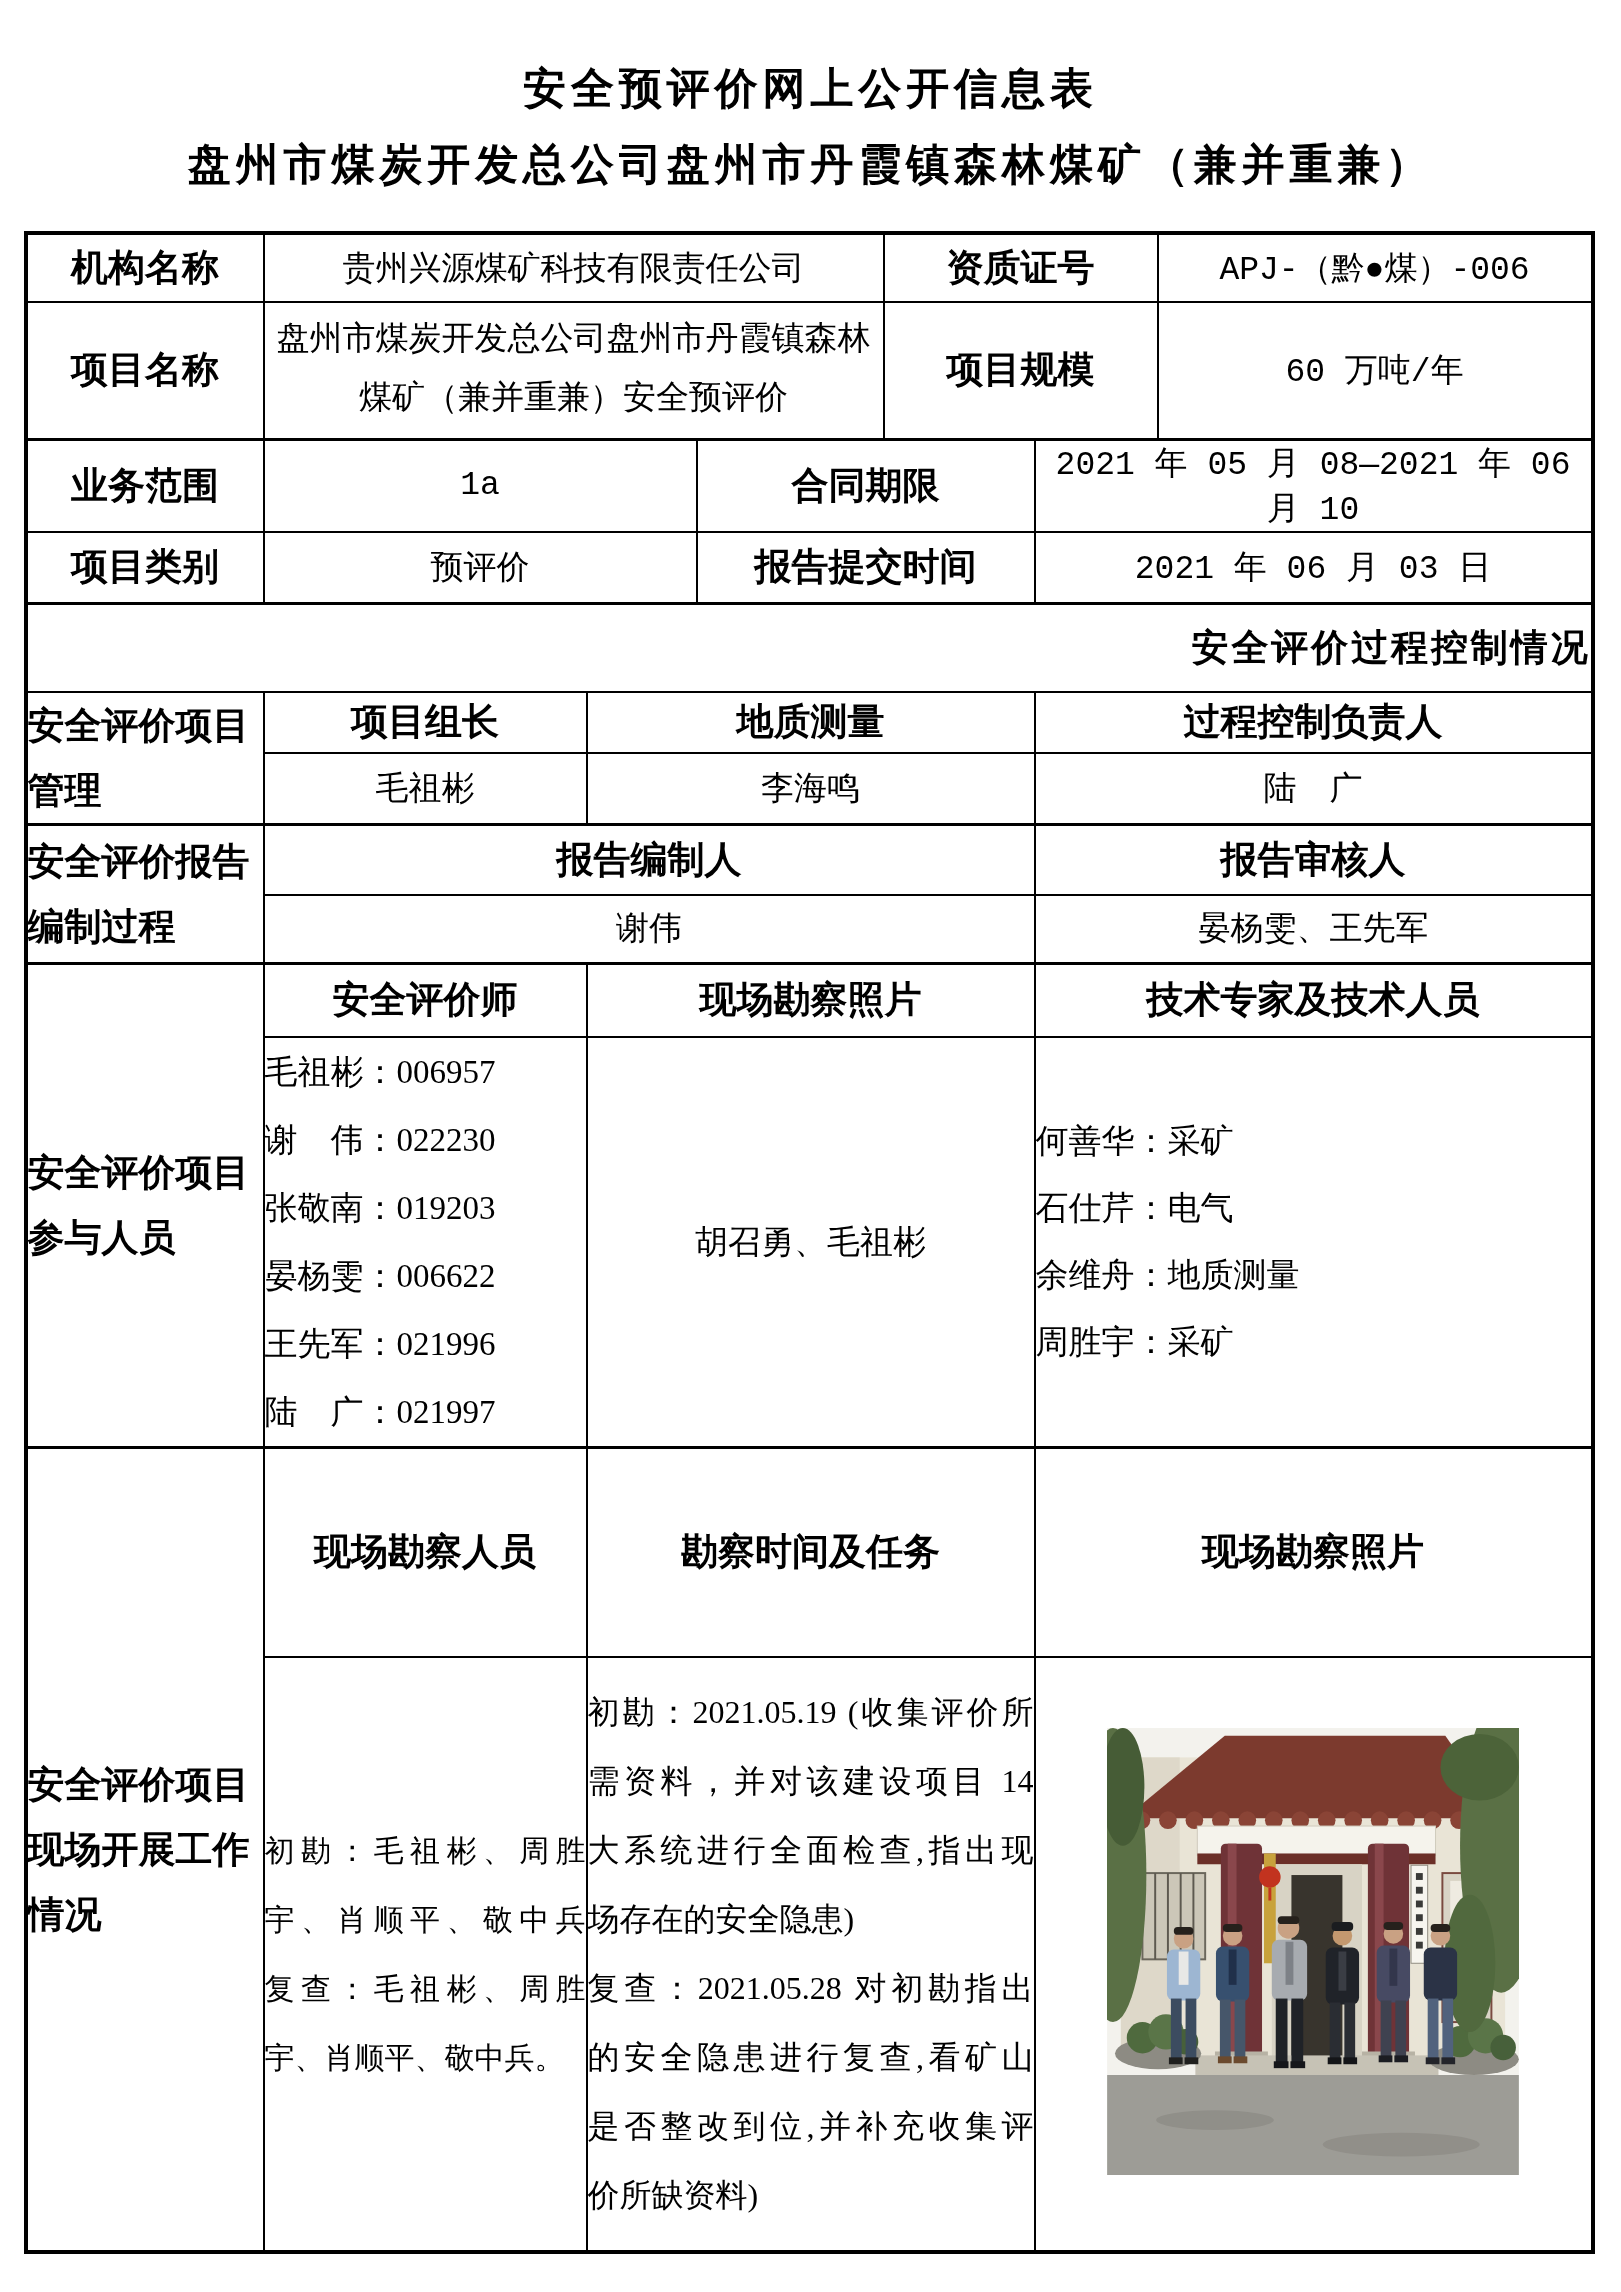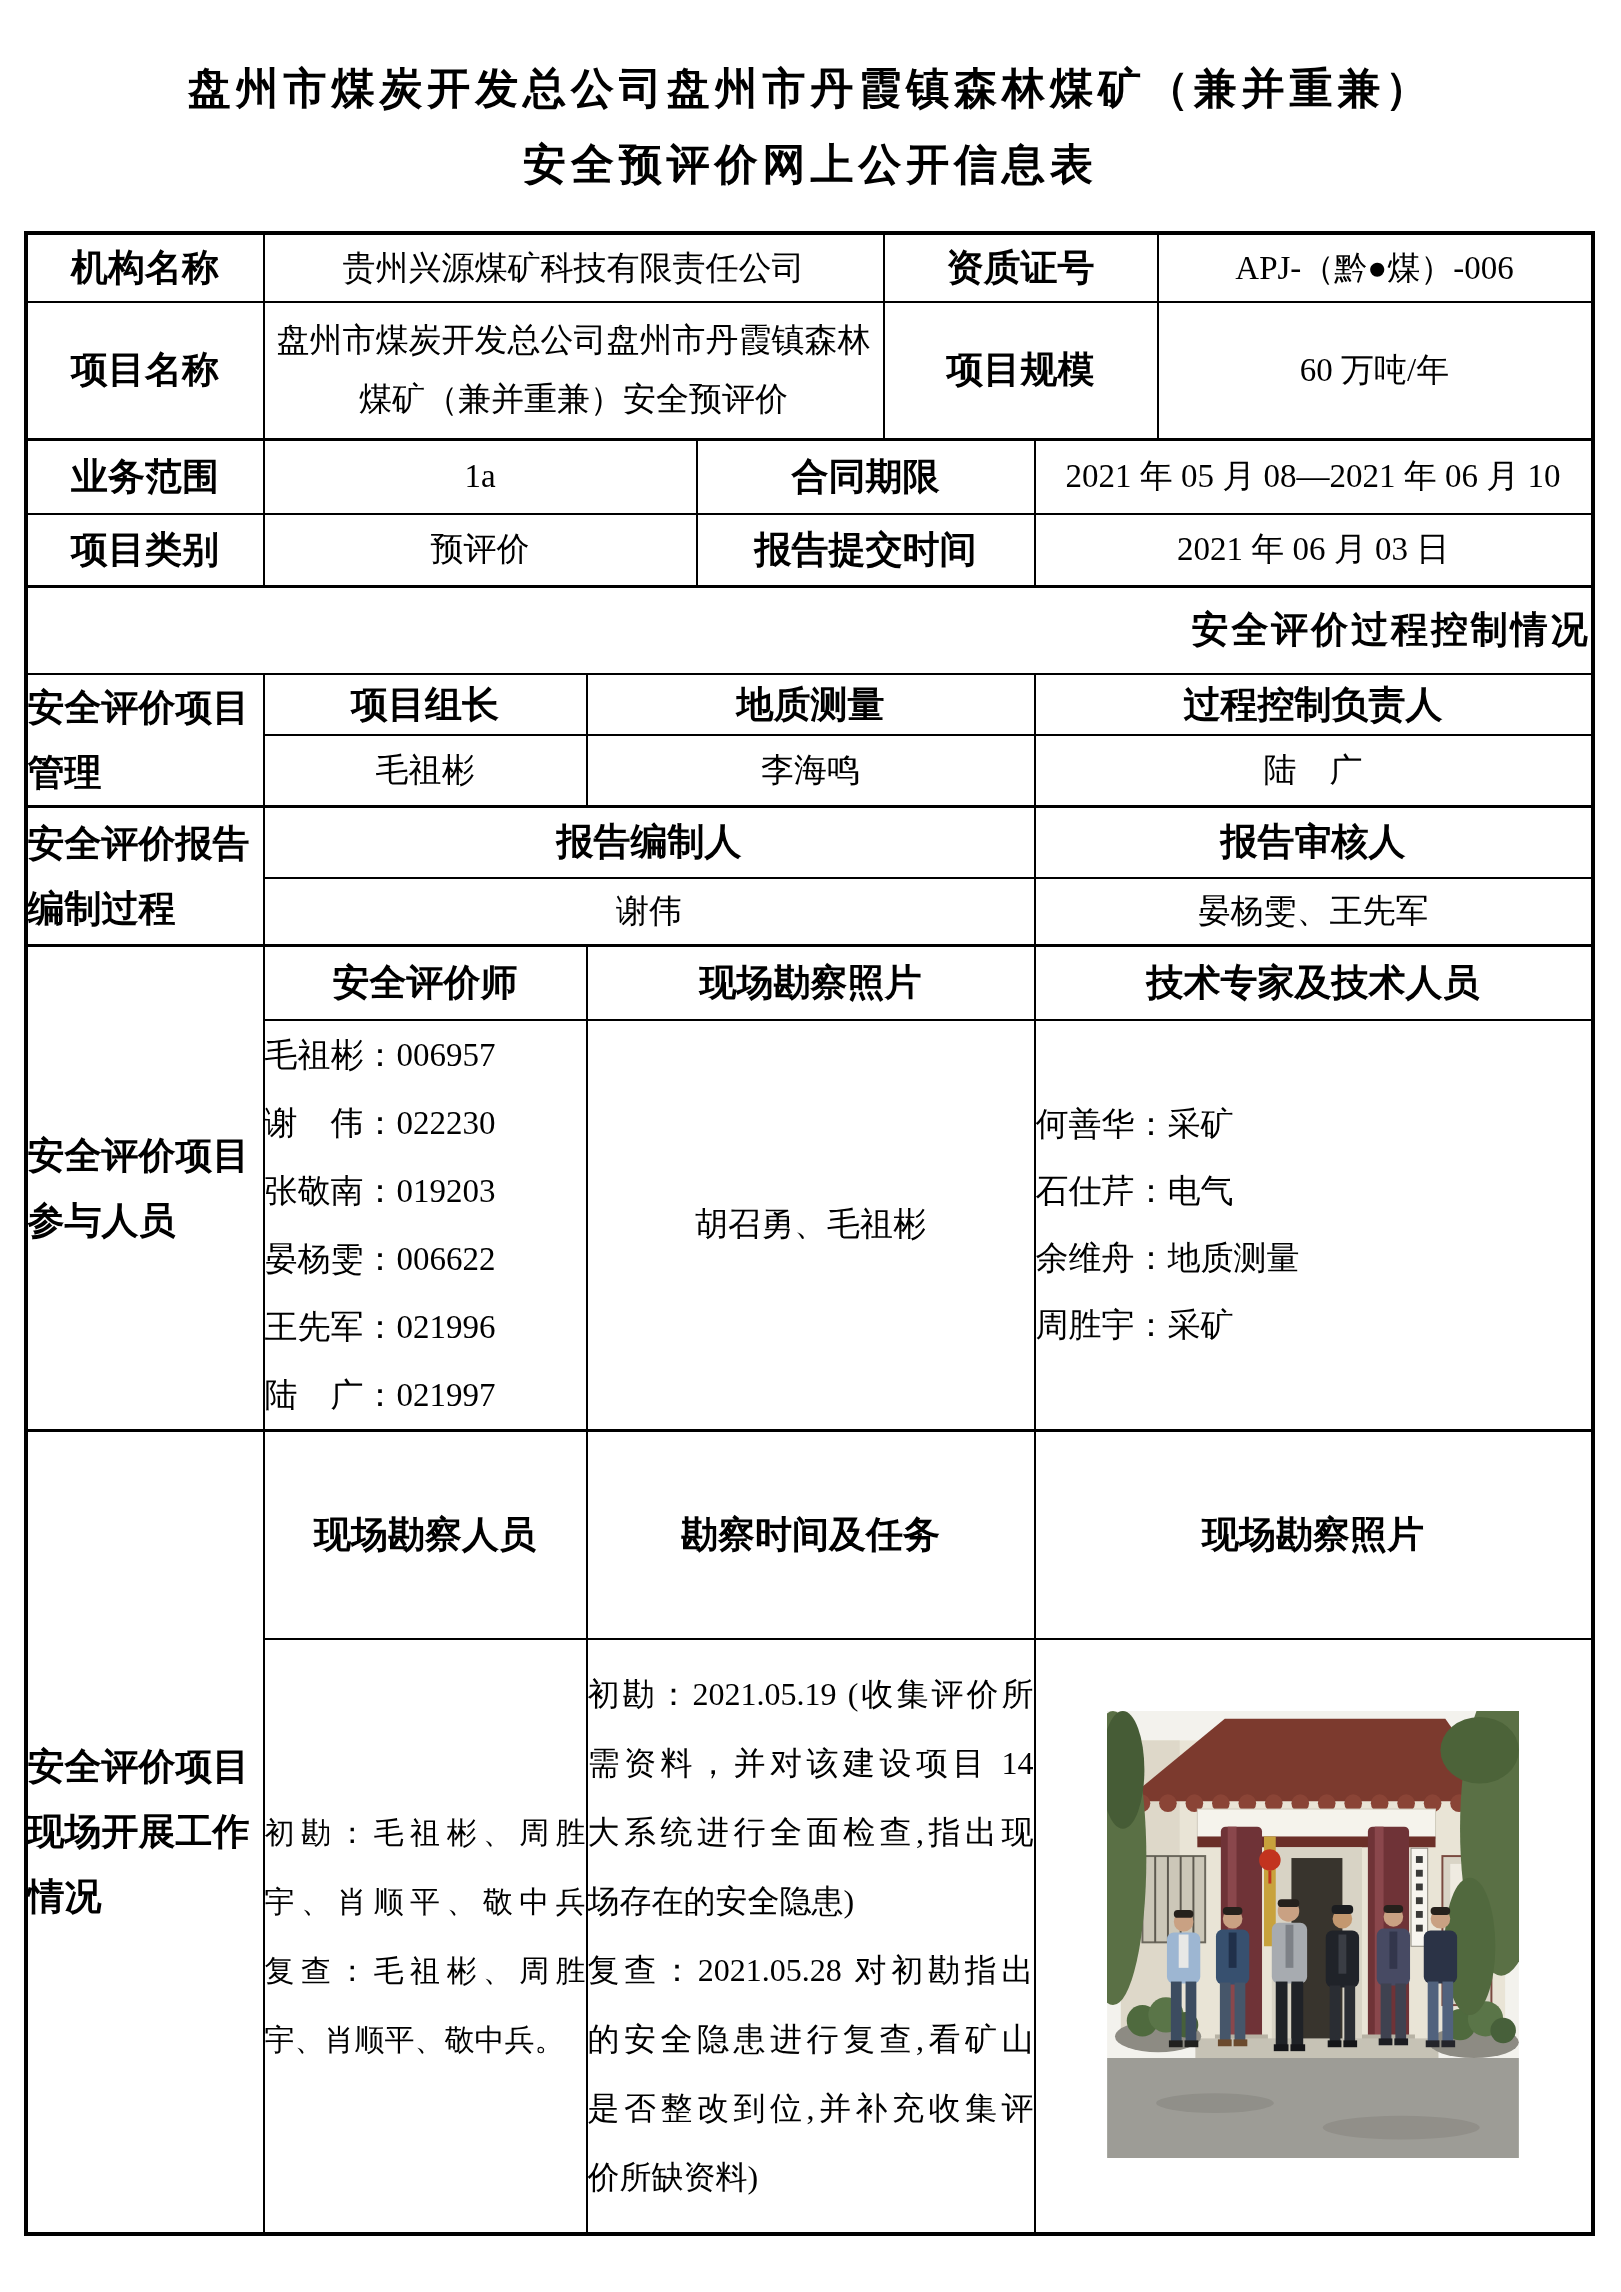--- a/index.html
+++ b/index.html
@@ -20,21 +20,21 @@
     padding-left:8px;
   }
   table.tbl td{
     border:2px solid #000;overflow:hidden;padding:0;
     vertical-align:middle;
   }
   tr.bb3>td{border-bottom-width:2.9px;}
   tr.bb4>td{border-bottom-width:3.9px;}
   td.bb4{border-bottom-width:3.9px !important;margin-left:20px;}
   .lbl{font-weight:bold;font-size:37px;text-align:center;}
-  .val{font-size:33px;text-align:center;}
+  .val{font-size:33px;text-align:center;font-family:Liberation Mono, monospace;}
   .lbl-multi{
     font-weight:bold;font-size:37px;text-align:left;
     padding:0 23.5px;line-height:65px;
   }
   .section-title{
     font-weight:bold;font-size:37px;letter-spacing:2.9px;text-align:right;
   }
   .wrap-val{padding:0 13.7px;line-height:59px;}
   .list-cell{font-size:33px;text-align:left;padding-left:23.5px;}
   .list-cell .line{line-height:68px;white-space:nowrap;}
@@ -44,22 +44,22 @@
   .personnel-cell .line{line-height:69px;}
   .tasks-cell{font-size:32px;text-align:left;vertical-align:top;padding:39px 14.7px 0 19.6px;}
   .tasks-cell .line{line-height:69px;}
   .stretch{text-align:justify;text-align-last:justify;}
   .photo-cell{vertical-align:top;text-align:center;padding-top:18.6px;}
 </style>
 </head>
 <body>
 
 <div class="title-block">
+  <div>安全预评价网上公开信息表</div>
   <div>盘州市煤炭开发总公司盘州市丹霞镇森林煤矿（兼并重兼）</div>
-  <div>安全预评价网上公开信息表</div>
 </div>
 
 <table class="tbl">
   <colgroup>
     <col style="width:238px">
       <col style="width:323px">
       <col style="width:110px">
     <col style="width:187px">
       <col style="width:151px">
       <col style="width:123px">

